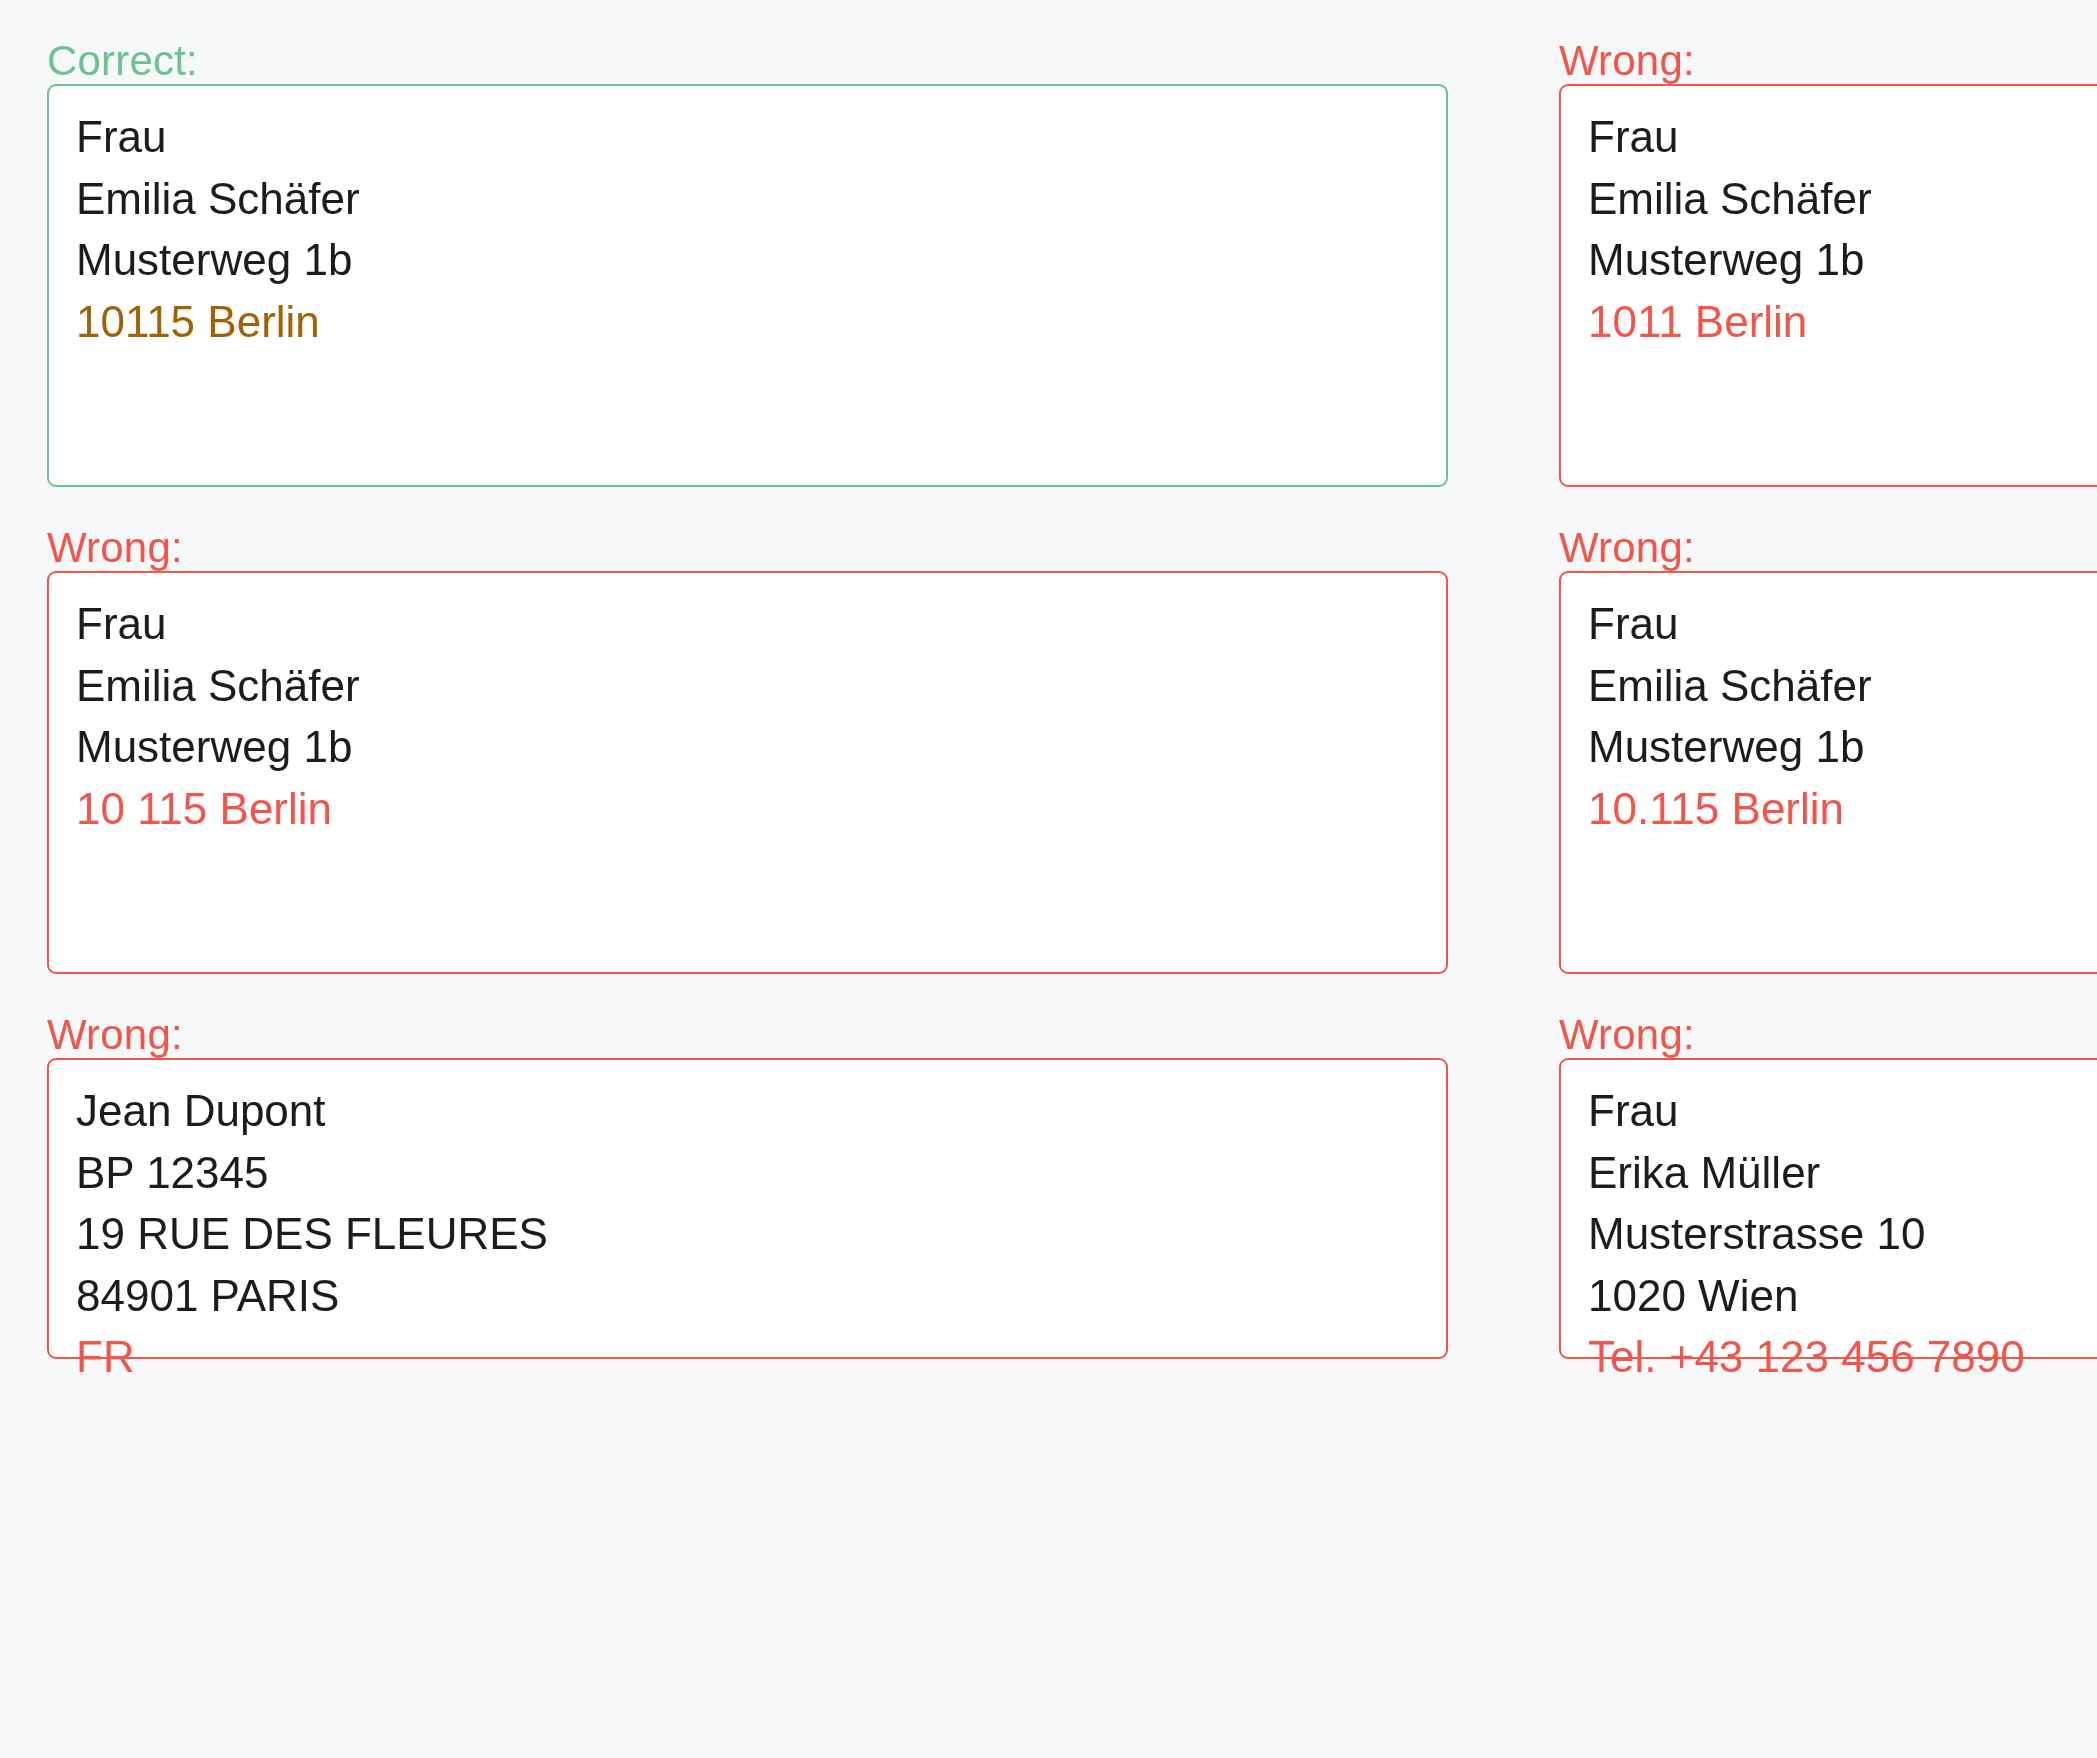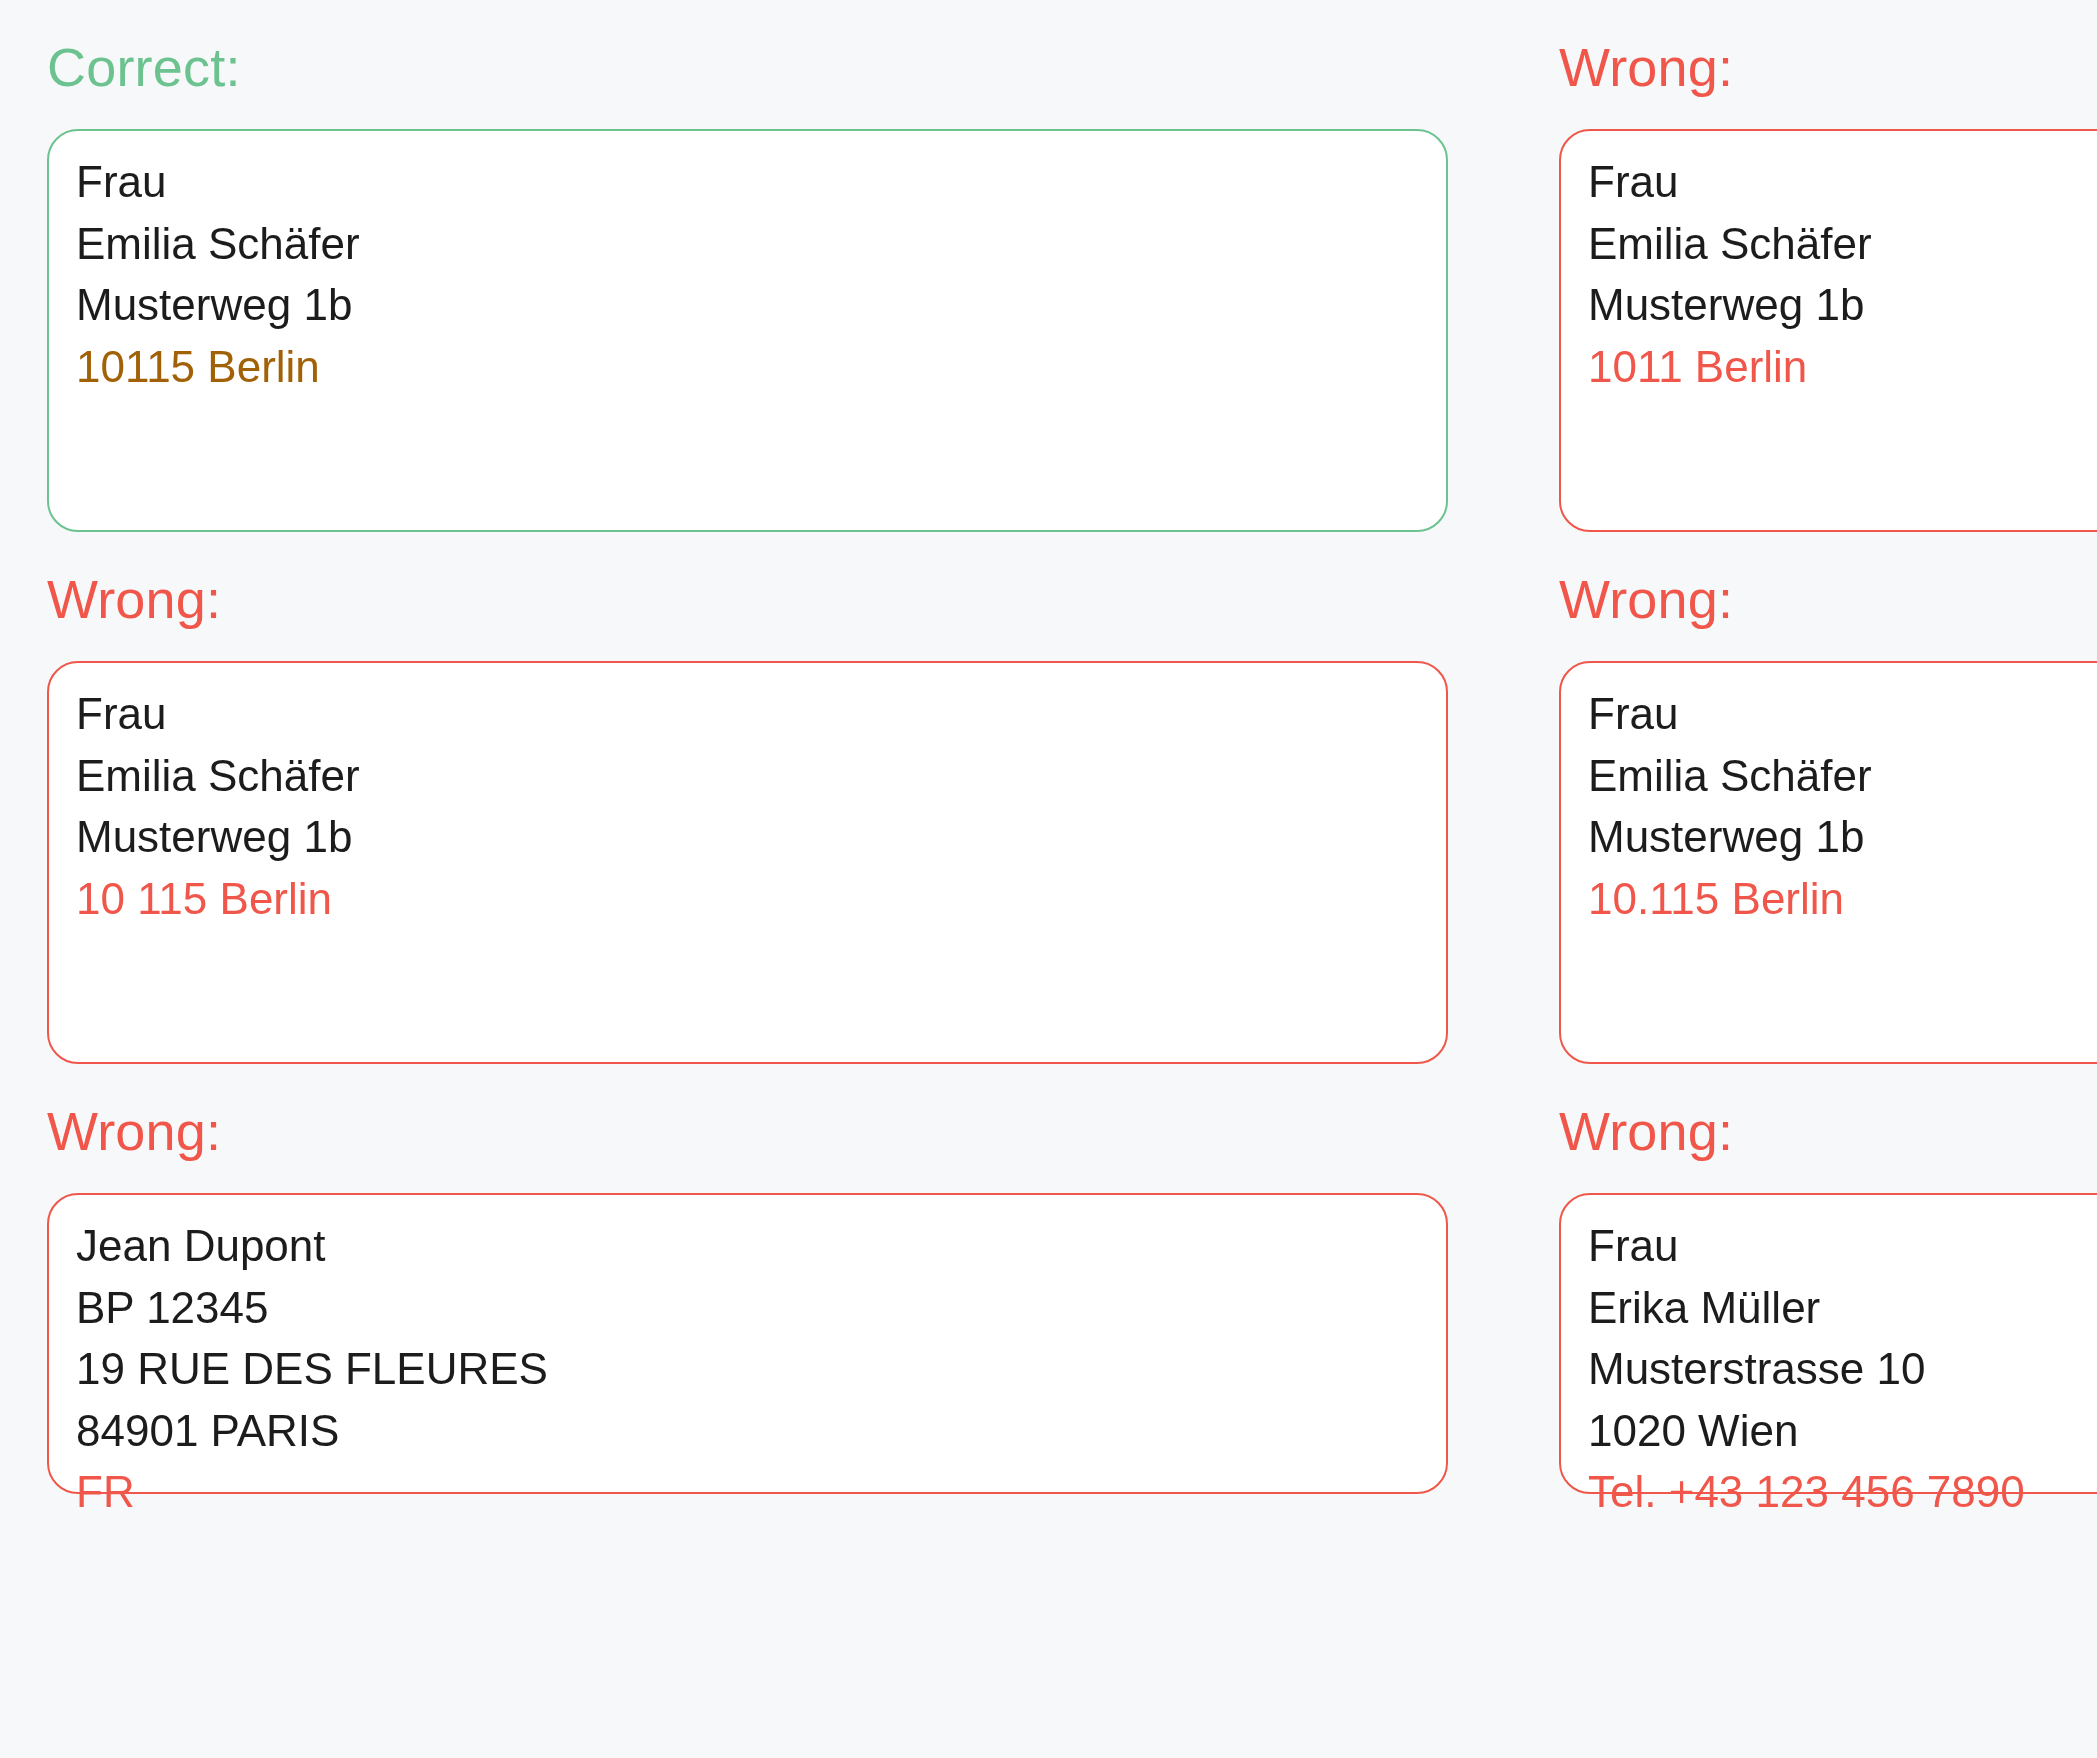--- a/index.html
+++ b/index.html
@@ -24,31 +24,31 @@
     display: grid;
     grid-template-columns: 1401px 1401px;
     column-gap: 111px;
     row-gap: 0px;
     align-content: start;
   }
   .cell {
     display: block;
   }
   .cell-label {
-    font-size: 54px;
+    font-size: 42px;
     line-height: 1.0;
-    padding-bottom: 35px;
+    padding-bottom: 2px;
     letter-spacing: 0.2px;
   }
   .label-correct { color: #6cc38f; }
   .label-wrong { color: #f0564a; }
 
   .addr-box {
     box-sizing: border-box;
-    border-radius: 31px;
+    border-radius: 9px;
     background: #ffffff;
     padding: 20px 27px 20px 27px;
   }
   .box-correct { border: 2.9px solid #6cc38f; }
   .box-wrong { border: 2.9px solid #f0564a; }
 
   .addr-line {
     font-size: 44px;
     line-height: 1.4;
     color: #1c1c1c;

